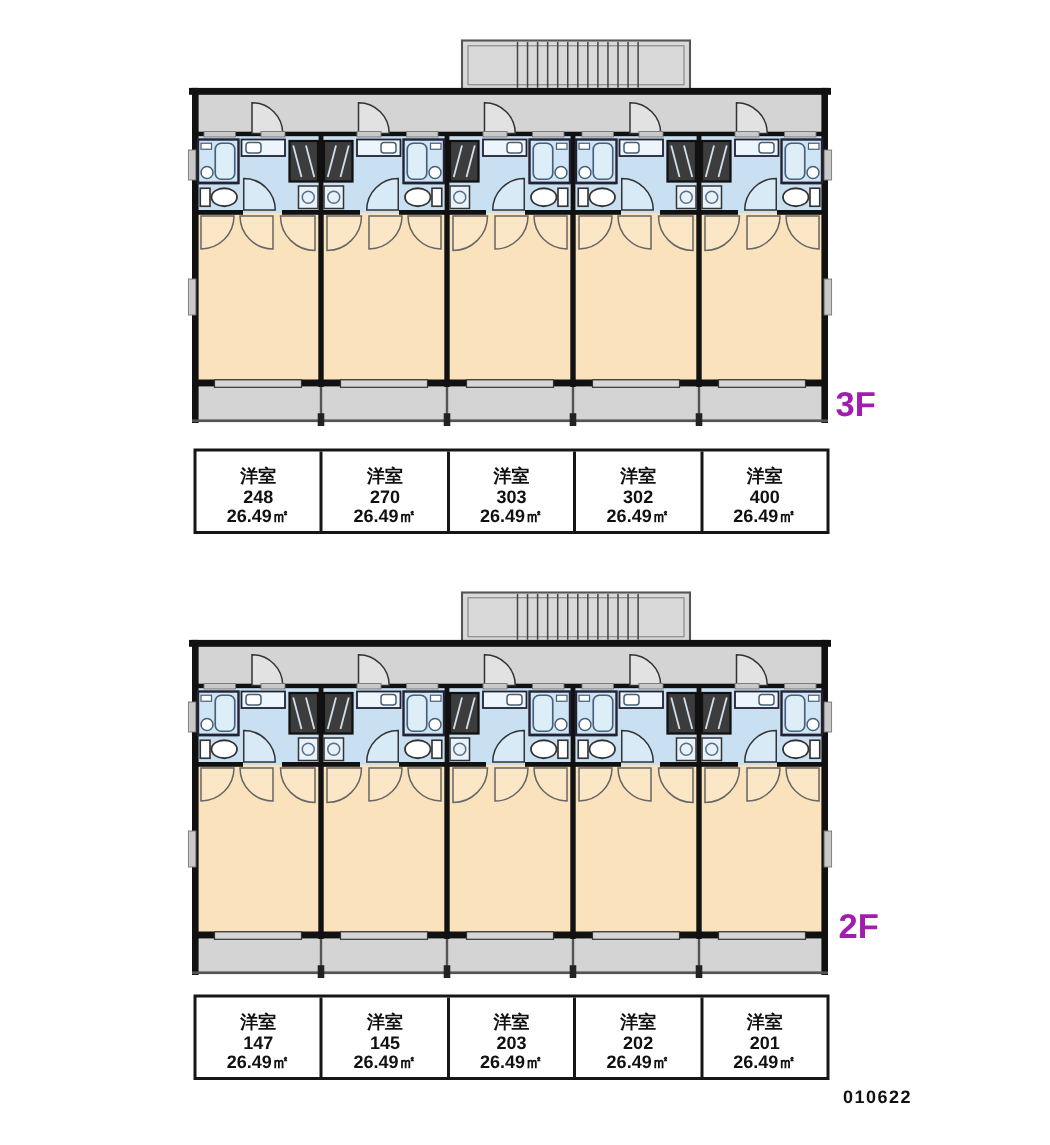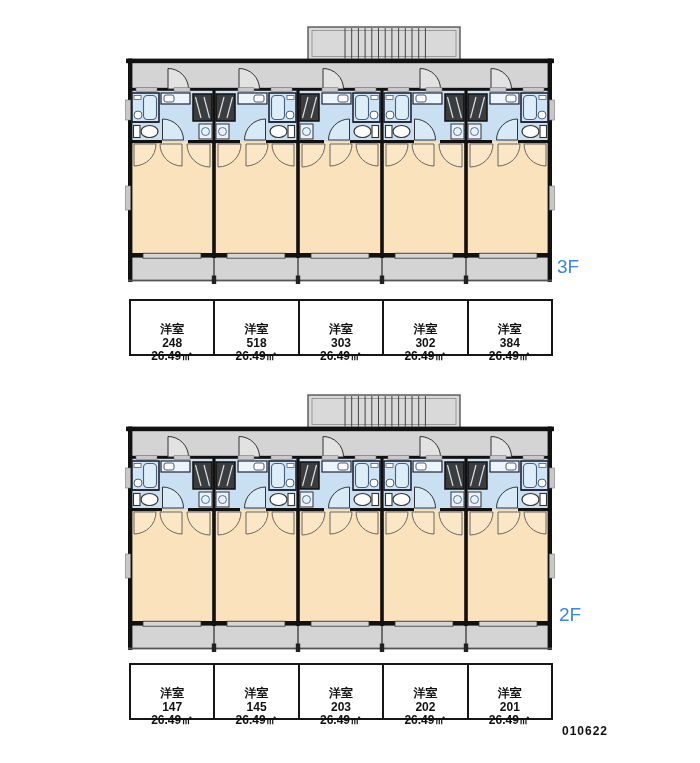--- a/index.html
+++ b/index.html
@@ -1,23 +1,23 @@
 <!DOCTYPE html>
 <html><head>
 <meta charset="utf-8">
 <style>
   html,body{margin:0;padding:0;background:#fff;}
   .canvas{position:relative;width:700px;height:763px;background:#fff;overflow:hidden;
           font-family:"Liberation Sans",sans-serif;color:#111;}
   .plan{position:absolute;}
-  .floor-label{position:absolute;font-size:19px;font-weight:normal;color:#3b82f6;}
+  .floor-label{position:absolute;font-size:23px;font-weight:bold;color:#a21caf;}
   .unit-table{position:absolute;left:129px;width:424px;height:57px;border:2px solid #161616;
               background:#fff;display:flex;box-sizing:border-box;}
   .unit-cell{flex:1;border-left:2px solid #161616;box-sizing:border-box;text-align:center;
-             padding-top:22px;font-size:12px;line-height:13.5px;font-weight:bold;}
+             padding-top:10px;font-size:12px;line-height:13.5px;font-weight:bold;}
   .unit-cell:first-child{border-left:none;}
   .plan-code{position:absolute;left:562px;top:724px;font-size:12px;font-weight:bold;
              letter-spacing:1px;color:#111;}
 </style>
 </head>
 <body>
 
 <div class="canvas">
 
   <svg class="plan" style="left:122px;top:20px" width="436" height="268" viewBox="0 0 436 268">
@@ -129,36 +129,36 @@
   <div class="floor-label" style="left:557px;top:256px">3F</div>
 
   <div class="unit-table" style="top:299px">
     <div class="unit-cell">
       <div>洋室</div>
       <div>248</div>
       <div>26.49㎡</div>
     </div>
     <div class="unit-cell">
       <div>洋室</div>
-      <div>518</div>
+      <div>270</div>
       <div>26.49㎡</div>
     </div>
     <div class="unit-cell">
       <div>洋室</div>
       <div>303</div>
       <div>26.49㎡</div>
     </div>
     <div class="unit-cell">
       <div>洋室</div>
       <div>302</div>
       <div>26.49㎡</div>
     </div>
     <div class="unit-cell">
       <div>洋室</div>
-      <div>384</div>
+      <div>400</div>
       <div>26.49㎡</div>
     </div>
   </div>
 
   <svg class="plan" style="left:122px;top:388px" width="436" height="268" viewBox="0 0 436 268">
     <use href="#floorplan"></use>
   </svg>
 
   <div class="floor-label" style="left:559px;top:604px">2F</div>
 

